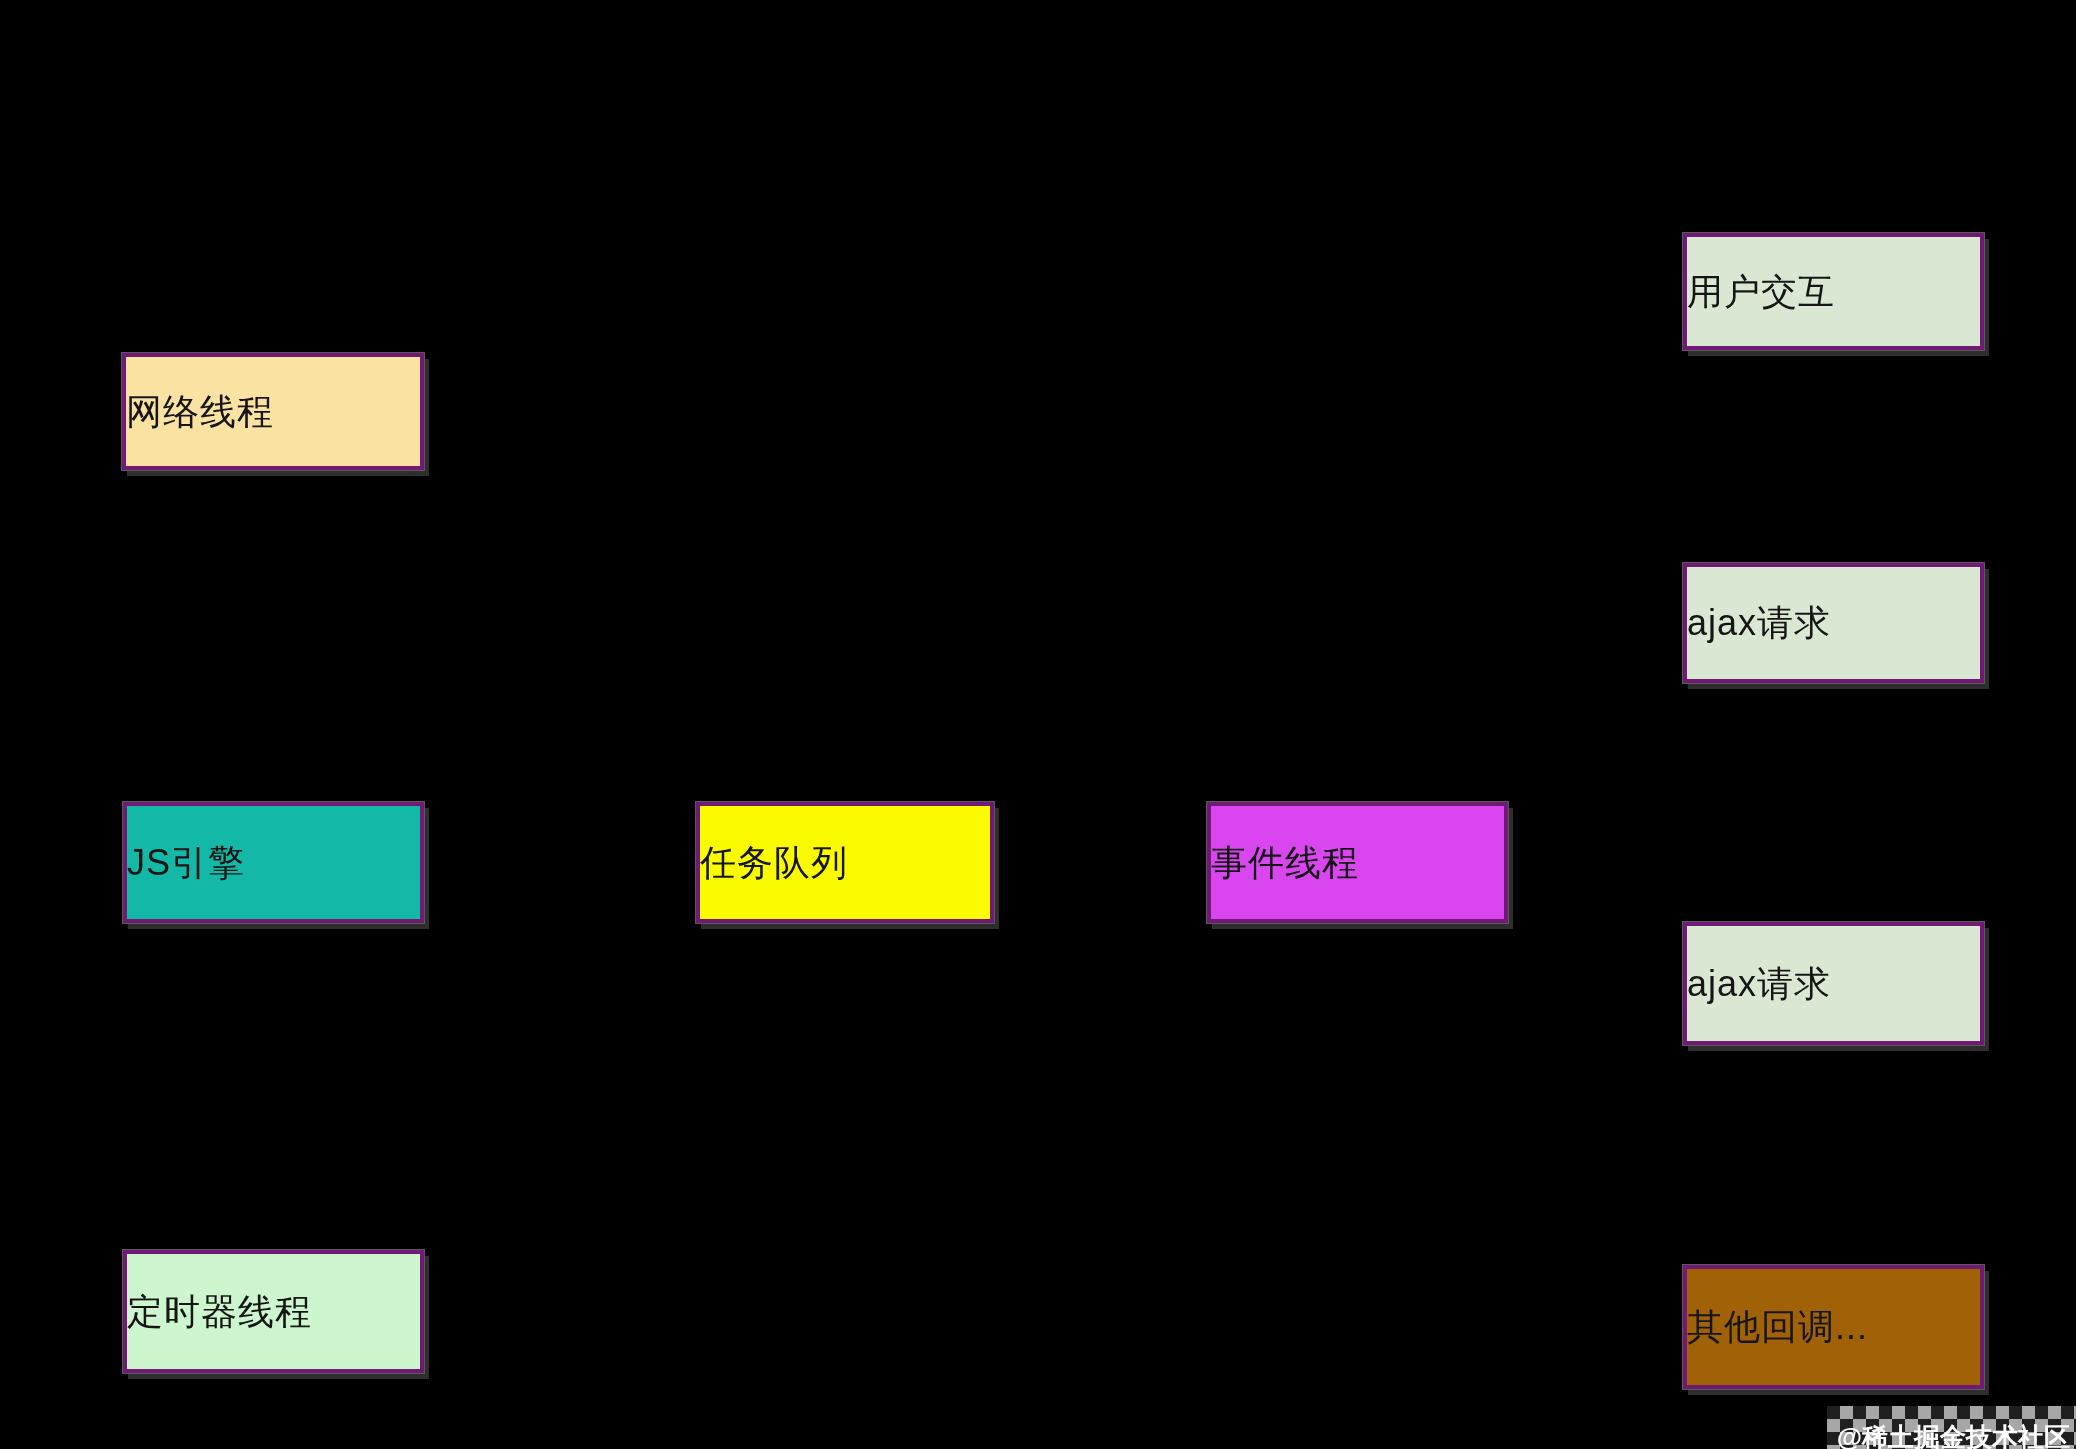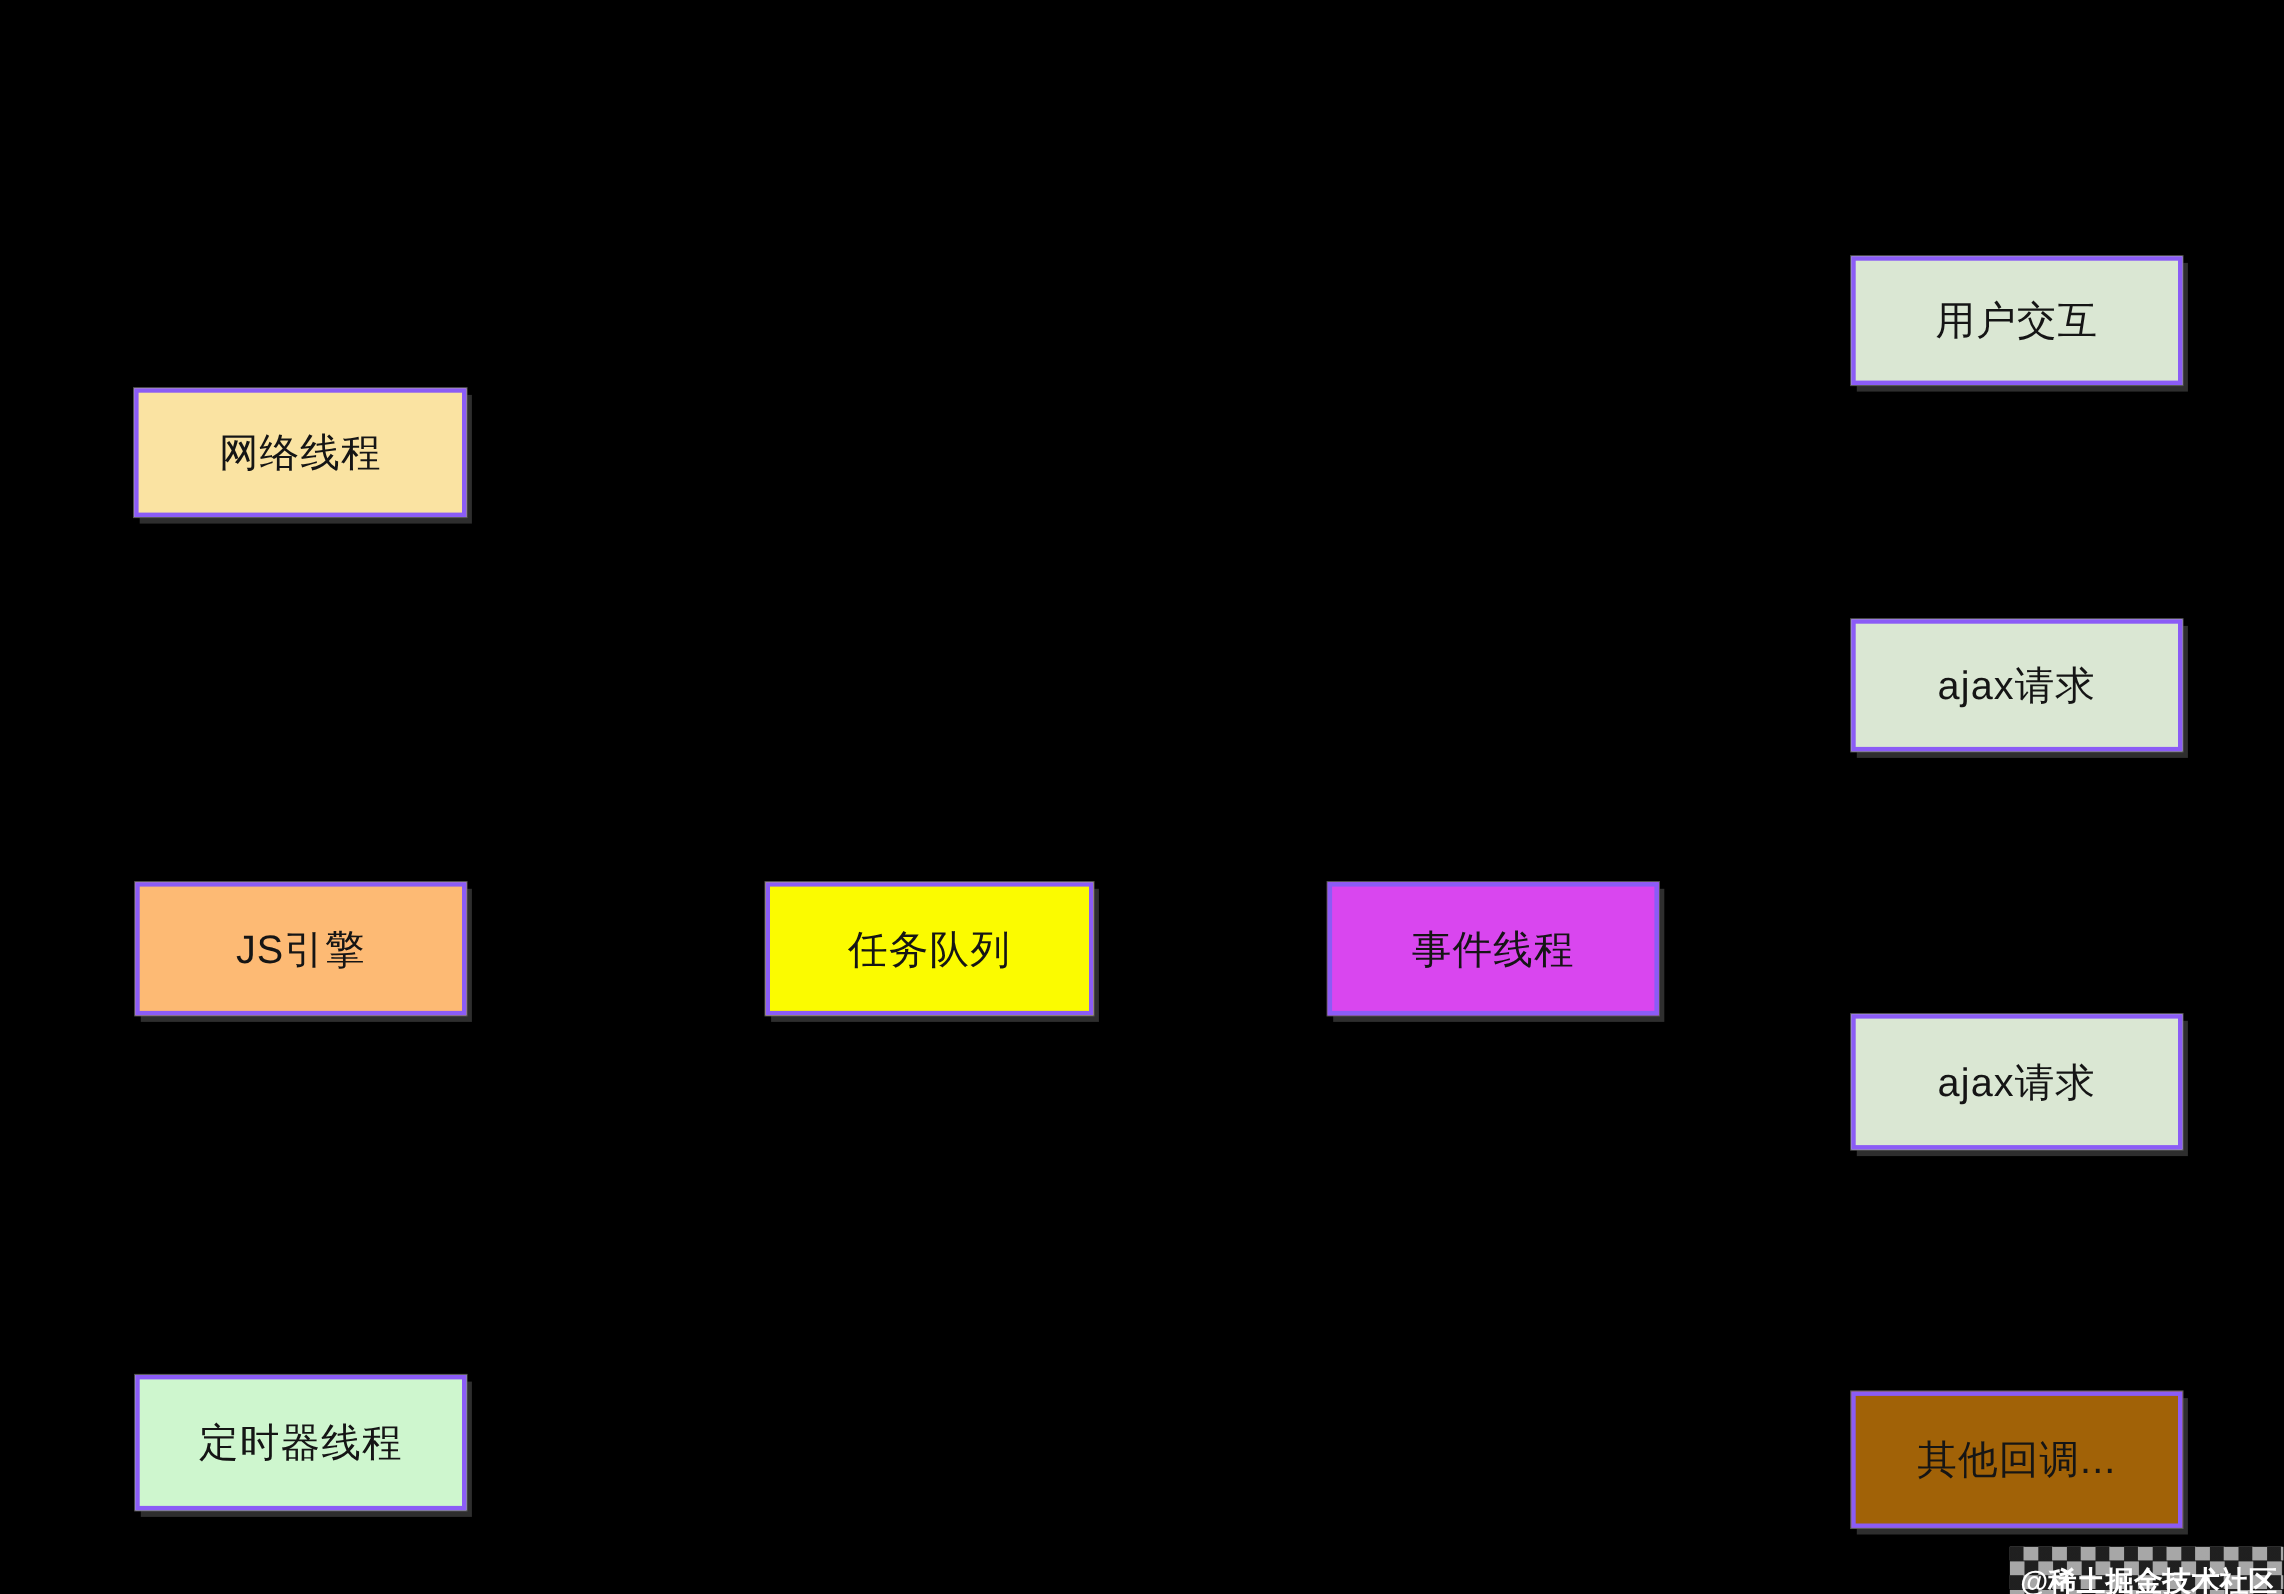--- a/index.html
+++ b/index.html
@@ -23,26 +23,25 @@
     position: absolute;
     left: 0;
     top: 0;
     width: 2076px;
     height: 1449px;
     pointer-events: none;
   }
   .node {
     position: absolute;
     box-sizing: border-box;
-    border: 4px solid #8b5cf6;
+    border: 4px solid #701a75;
     
     box-shadow: 0 0 0 1px #5a5a5a, 5px 6px 0 0 #2e2e2e;
     display: flex;
     align-items: center;
-    justify-content: center;
   }
   .node .label {
     font-size: 36px;
     line-height: 1.2;
     color: #151515;
     letter-spacing: 1px;
     white-space: nowrap;
   }
   #watermark {
     position: absolute;
@@ -80,21 +79,21 @@
       <line x1="1683" y1="320" x2="1540" y2="846" stroke="#000000" stroke-width="4" marker-end="url(#ah)"></line>
       <line x1="1690" y1="678" x2="1540" y2="857" stroke="#000000" stroke-width="4" marker-end="url(#ah)"></line>
       <line x1="1683" y1="1000" x2="1540" y2="868" stroke="#000000" stroke-width="4" marker-end="url(#ah)"></line>
       <line x1="1683" y1="1320" x2="1540" y2="880" stroke="#000000" stroke-width="4" marker-end="url(#ah)"></line>
     </svg>
 
   <div class="node" style="left: 122px; top: 353px; width: 302px; height: 117px; background: rgb(250, 227, 162);">
     <span class="label">网络线程</span>
   </div>
 
-  <div class="node" style="left: 123px; top: 802px; width: 301px; height: 121px; background: #fdba74;">
+  <div class="node" style="left: 123px; top: 802px; width: 301px; height: 121px; background: #14b8a6;">
     <span class="label">JS引擎</span>
   </div>
 
   <div class="node" style="left: 123px; top: 1250px; width: 301px; height: 123px; background: rgb(206, 246, 206);">
     <span class="label">定时器线程</span>
   </div>
 
   <div class="node" style="left: 696px; top: 802px; width: 298px; height: 121px; background: rgb(251, 251, 0);">
     <span class="label">任务队列</span>
   </div>

